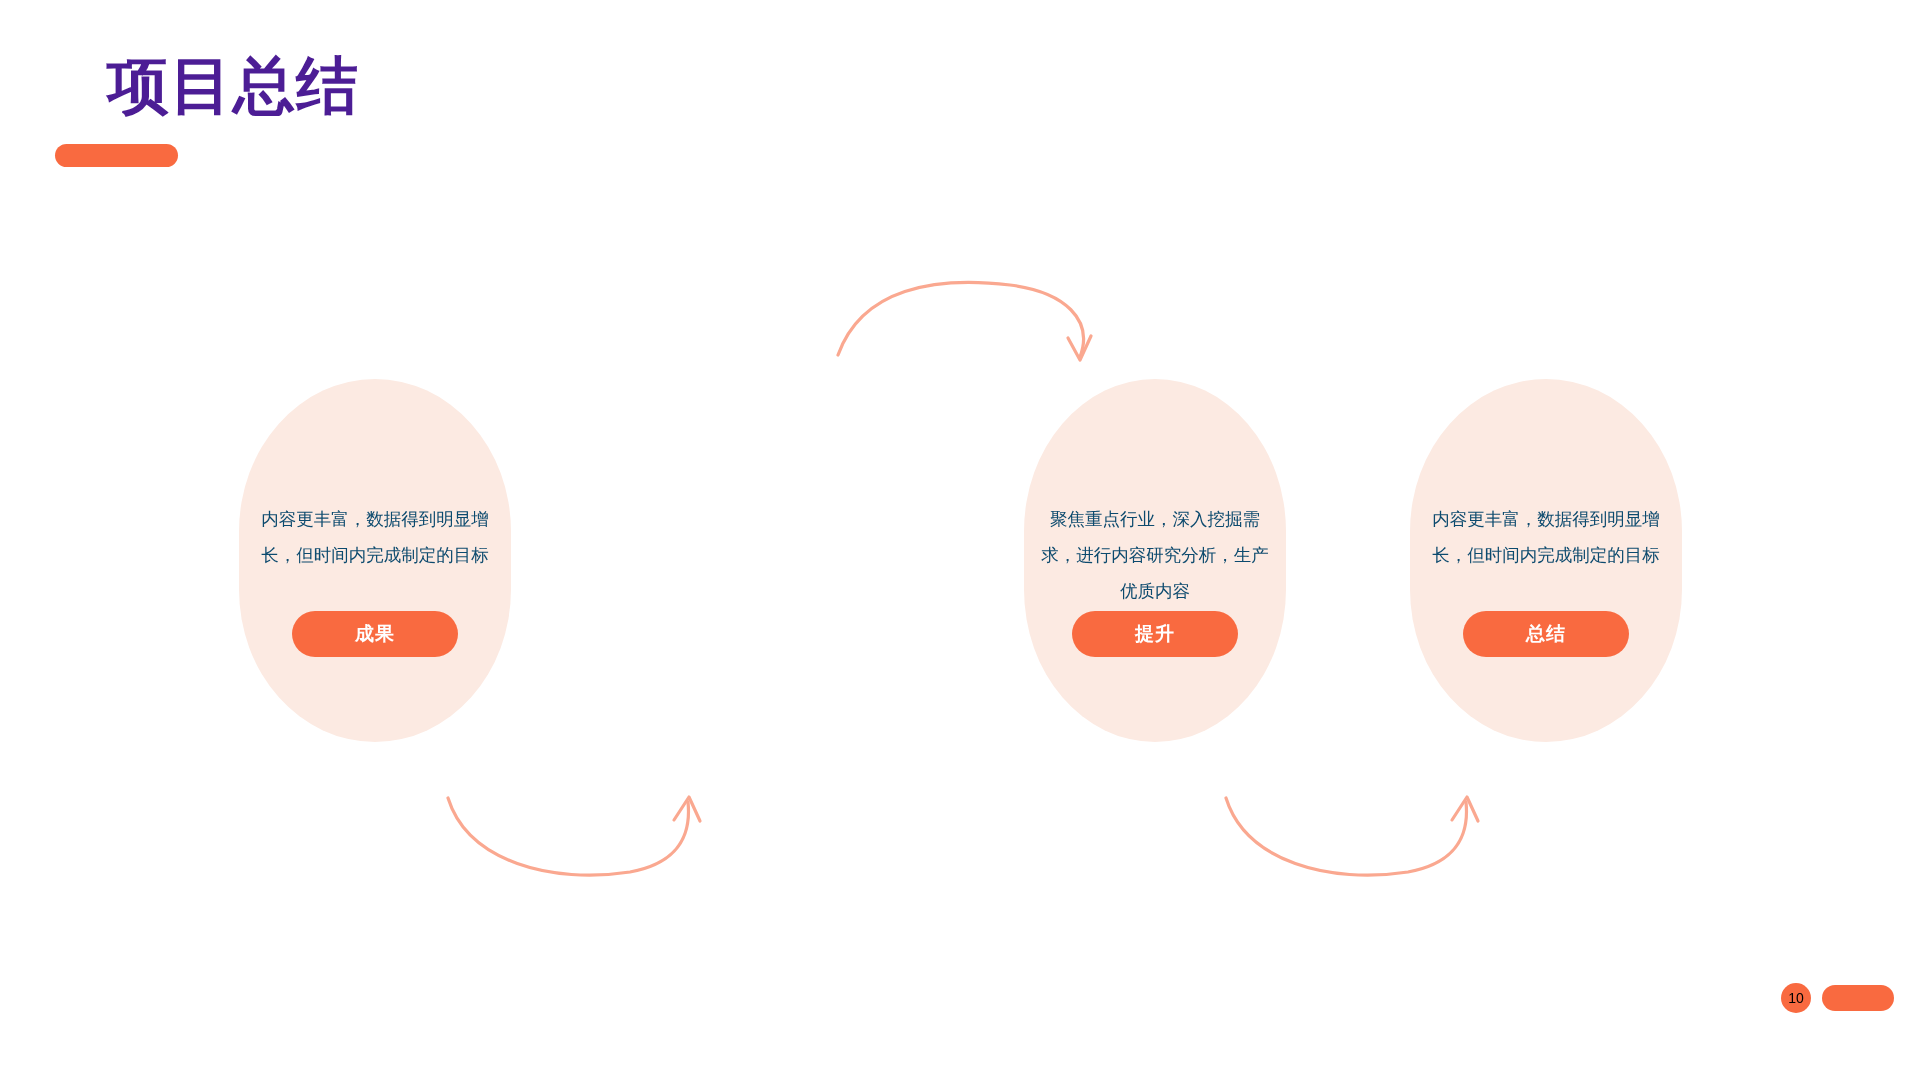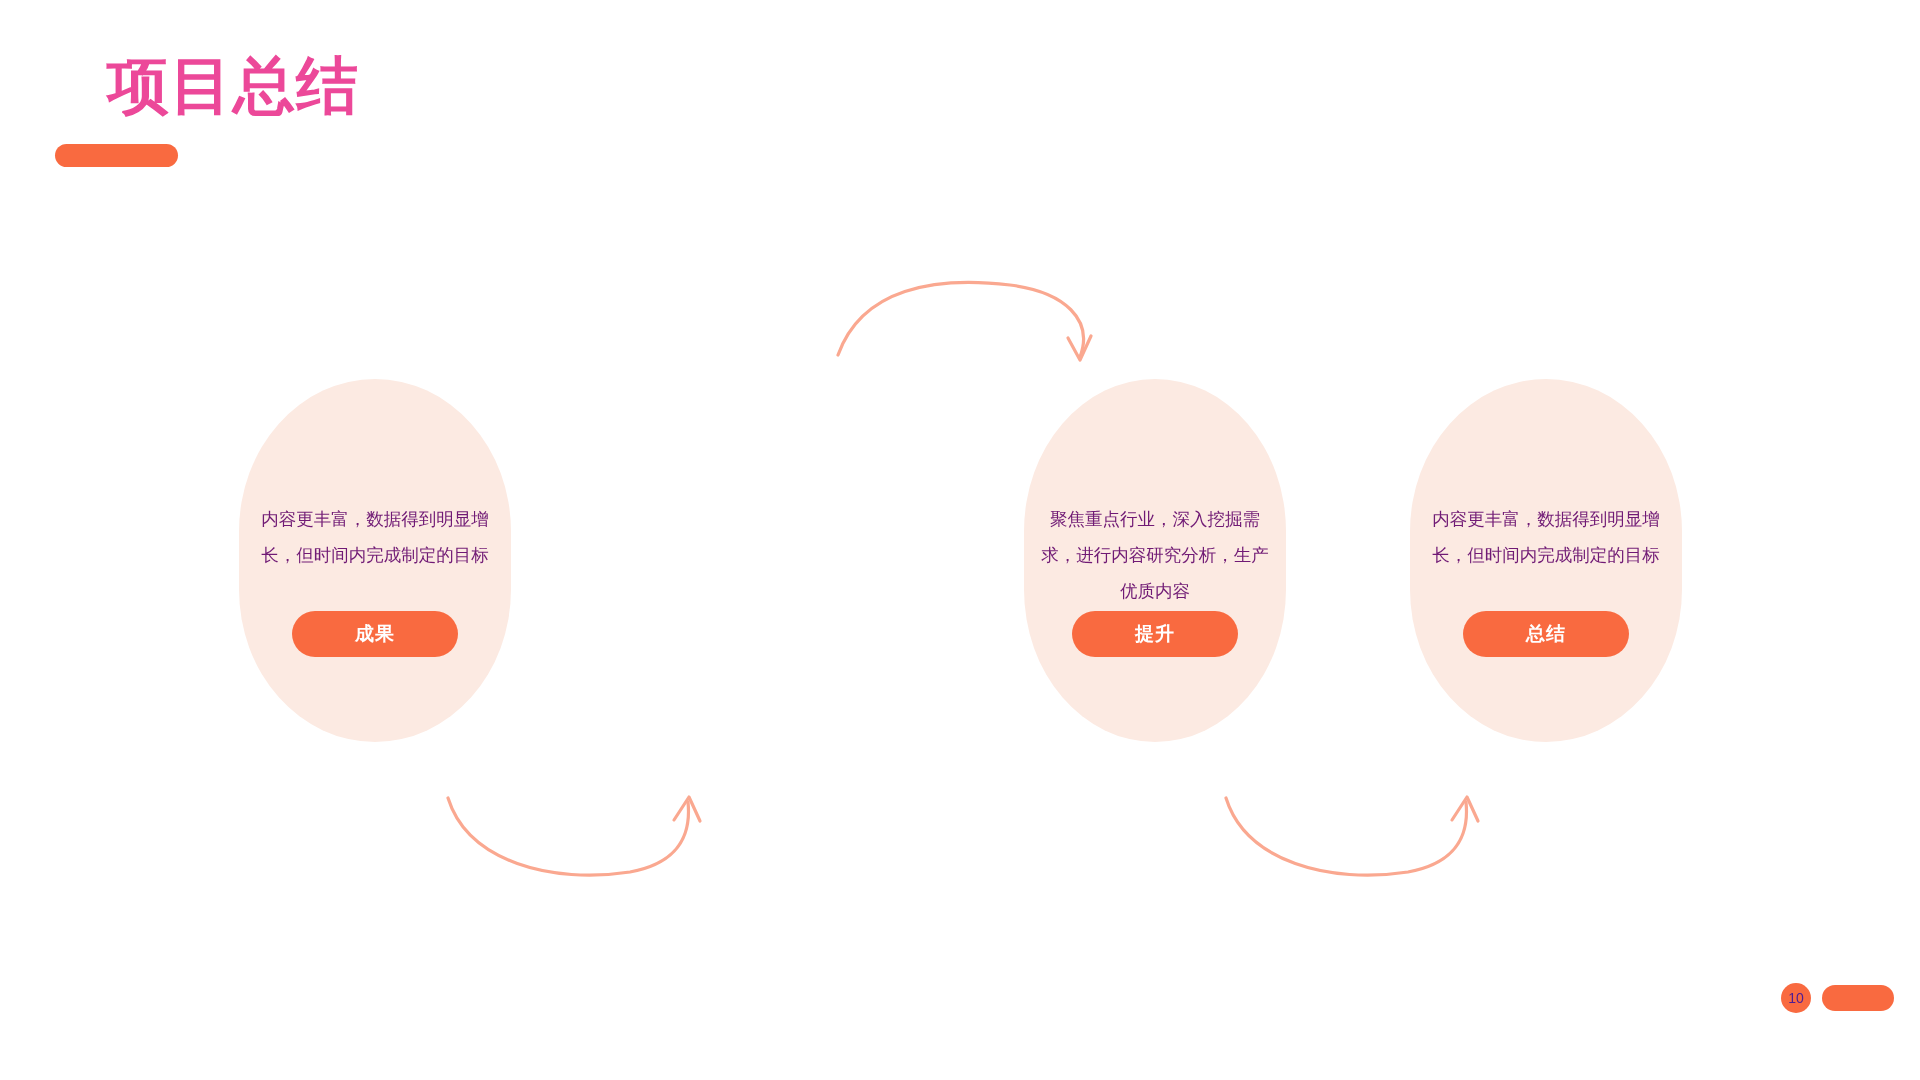--- a/index.html
+++ b/index.html
@@ -41,21 +41,21 @@
     background: #F96A40;
     border-radius: 12px;
   }
   #slide-title {
     position: absolute;
     left: 52px;
     top: 0px;
     font-size: 62px;
     line-height: 1.0;
     font-weight: bold;
-    color: #ec4899;
+    color: #4c1d95;
     letter-spacing: 1px;
     white-space: nowrap;
   }
 
   
   #arrows {
     position: absolute;
     left: 0;
     top: 0;
     width: 1920px;
@@ -73,21 +73,21 @@
     align-items: center;
     justify-content: flex-start;
   }
   .card-text {
     position: absolute;
     left: 50%;
     transform: translateX(-50%);
     text-align: center;
     font-size: 17.5px;
     line-height: 36px;
-    color: #701a75;
+    color: #0c4a6e;
     width: 228px;
   }
   .card-btn {
     position: absolute;
     left: 50%;
     transform: translateX(-50%);
     background: #F96A40;
     color: #ffffff;
     font-size: 19px;
     font-weight: bold;
@@ -116,21 +116,21 @@
 
   
   #page-badge {
     position: absolute;
     left: 1781px;
     top: 983px;
     width: 30px;
     height: 30px;
     border-radius: 50%;
     background: #F96A40;
-    color: #4c1d95;
+    color: #000000;
     font-size: 14px;
     display: flex;
     align-items: center;
     justify-content: center;
   }
   #page-bar {
     position: absolute;
     left: 1822px;
     top: 985px;
     width: 72px;

